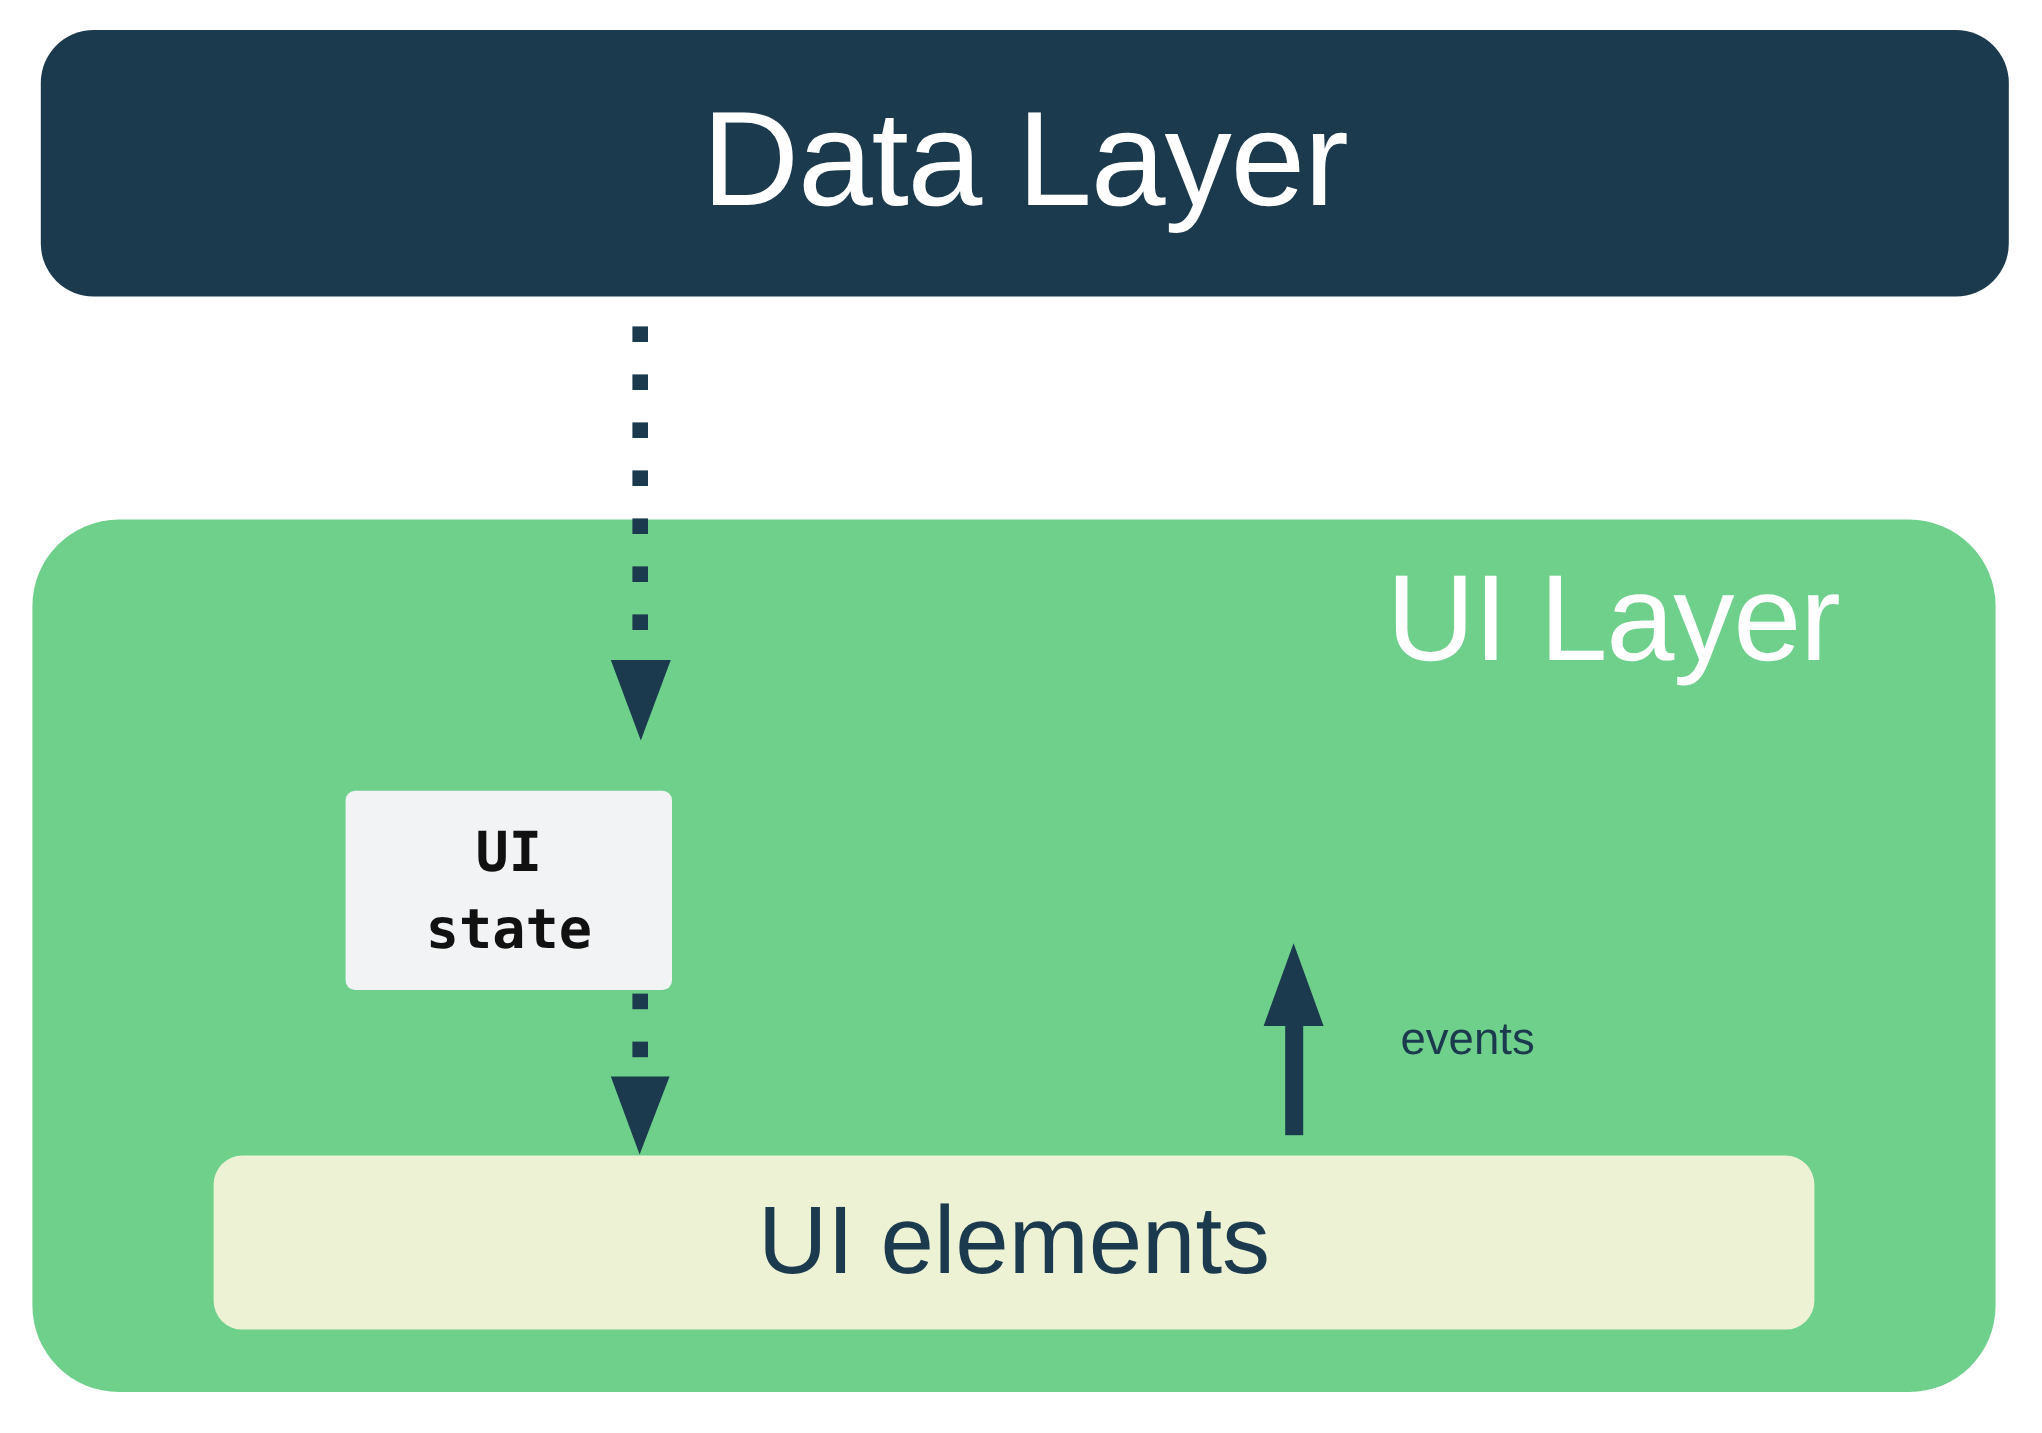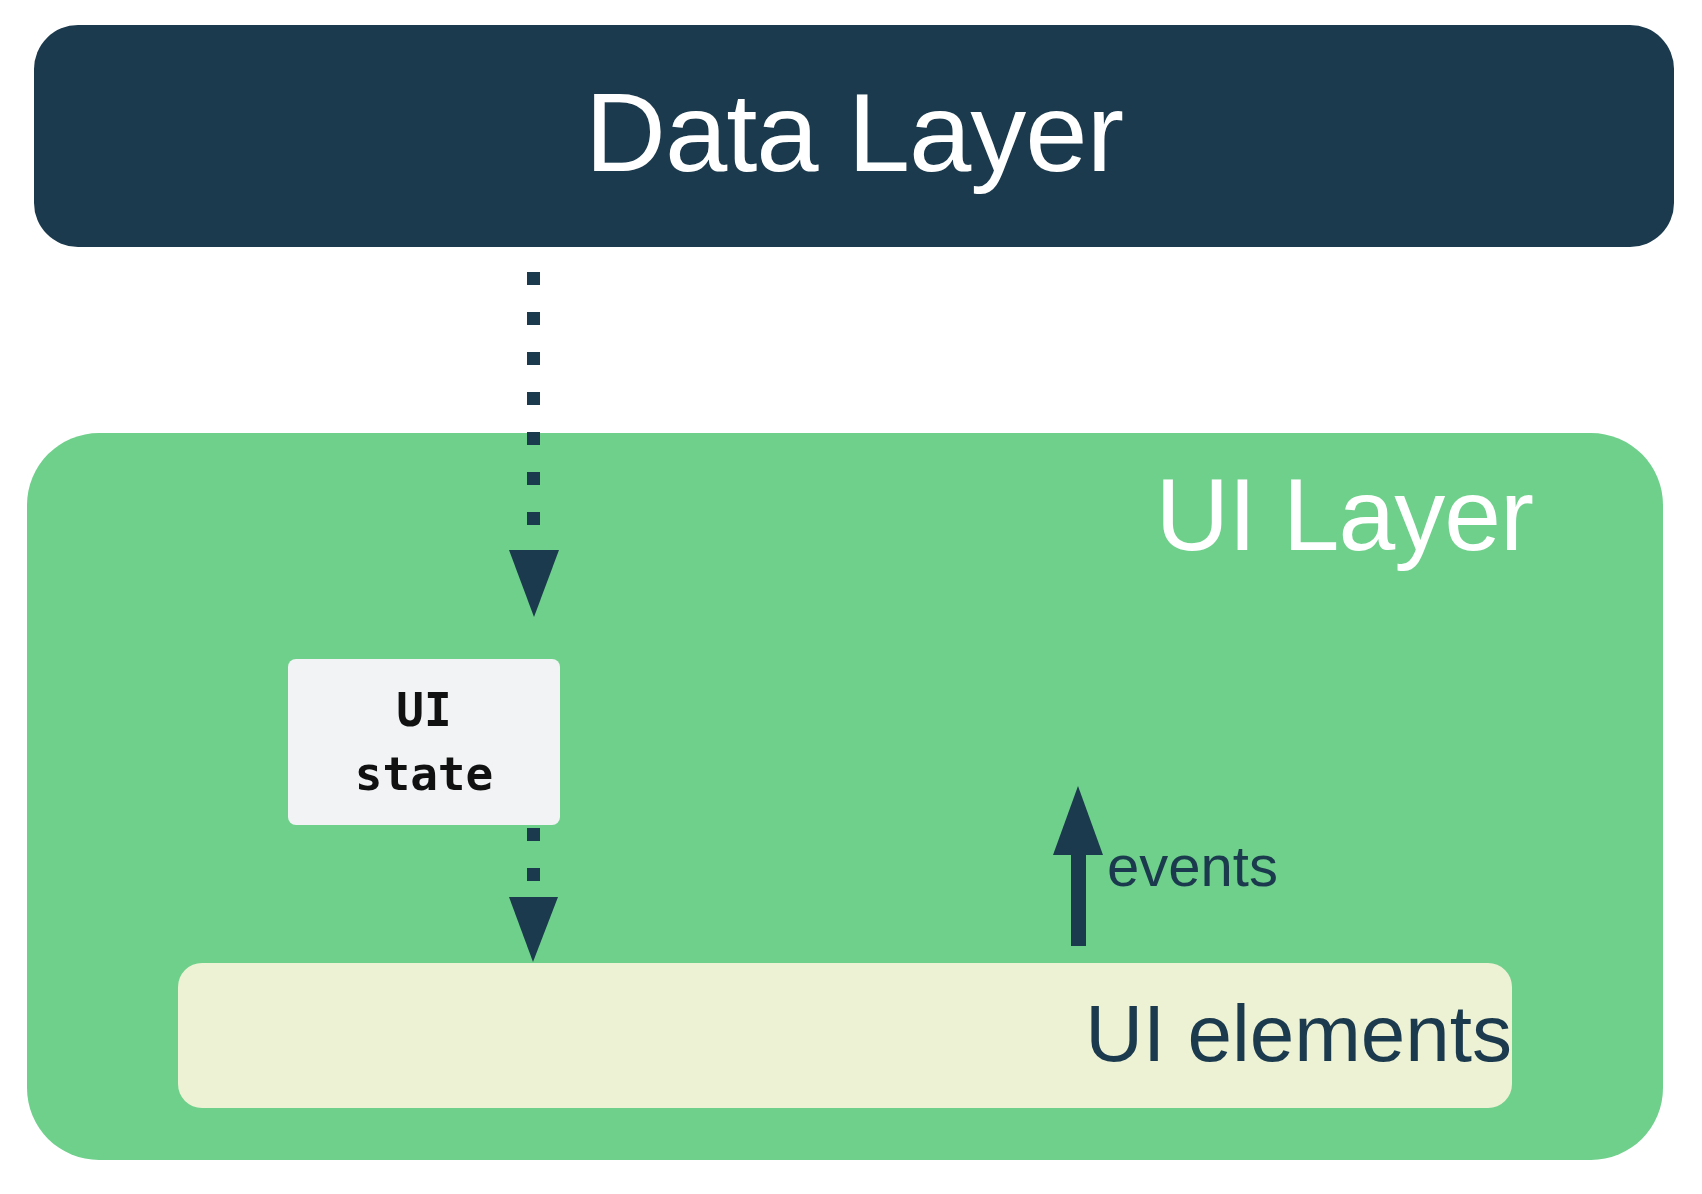--- a/index.html
+++ b/index.html
@@ -60,28 +60,28 @@
     z-index:3;
   }
   .ui-state .line{
     color:var(--state_text);
     font-family:"DejaVu Sans Mono", monospace;
     font-weight:bold;font-size:46px;line-height:64px;
   }
   .ui-elements{
     position:absolute;left:151px;top:530px;width:1334px;height:145px;
     background:var(--light_yellow);border-radius:24px;
-    display:flex;align-items:center;justify-content:flex-end;
+    display:flex;align-items:center;justify-content:center;
   }
   .ui-elements .title{
     color:var(--navy);font-size:80px;line-height:1;padding-bottom:4px;
   }
   .events-label{
-    position:absolute;left:1080px;top:402px;
-    color:var(--navy);font-size:58px;line-height:62px;
+    position:absolute;left:1140px;top:402px;
+    color:var(--navy);font-size:38px;line-height:62px;
   }
   
   .arrow{position:absolute;color:var(--navy);}
   .arrow svg{display:block;}
   .arrow-app-data{left:500px;top:266px;z-index:2;}
   .arrow-ui-state{left:473px;top:387px;}
   .arrow-events{left:1018px;top:347px;}
 </style>
 </head>
 <body>

